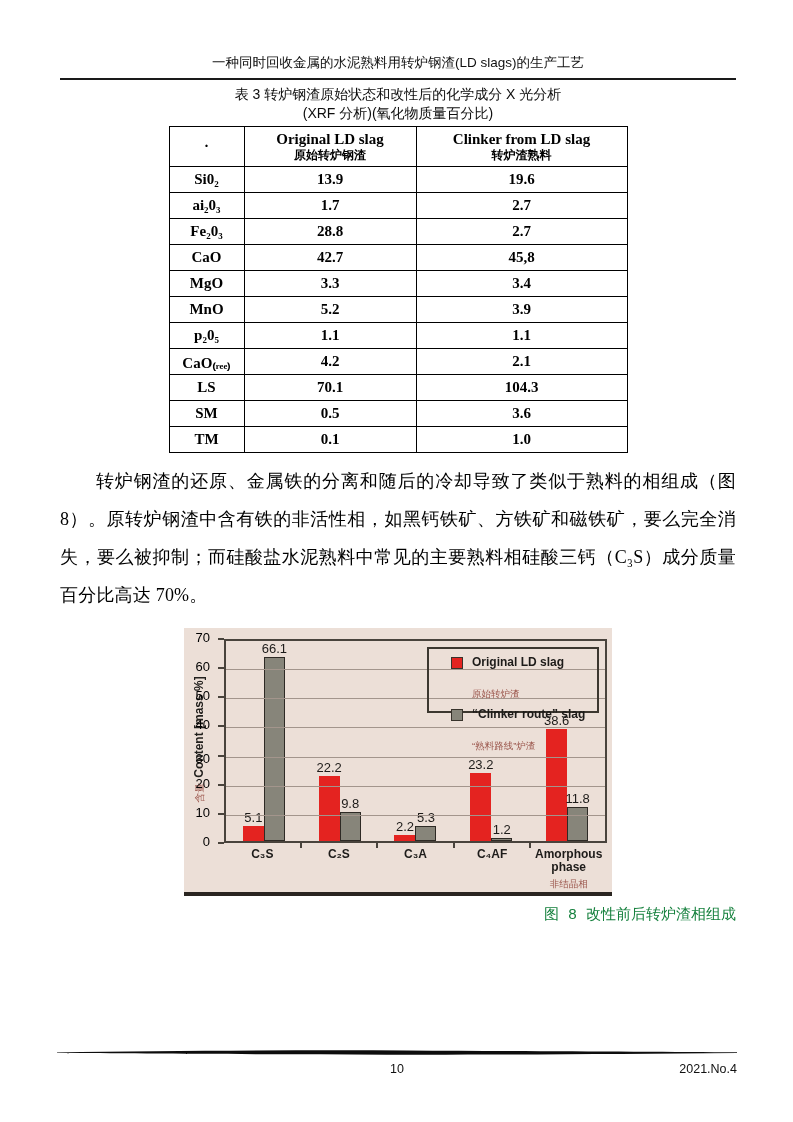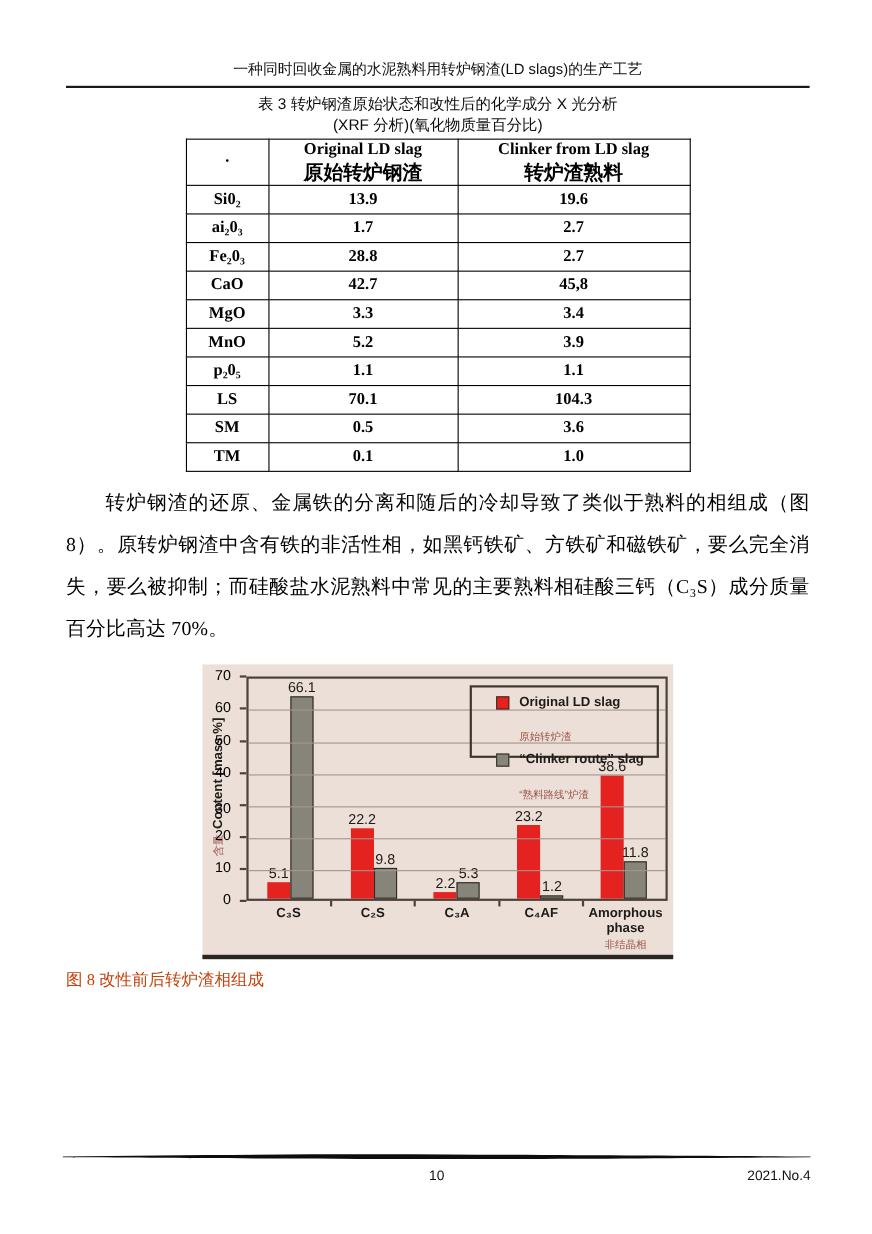--- a/index.html
+++ b/index.html
@@ -18,21 +18,21 @@
     font-size:14px; line-height:19px; margin-top:5px; color:#0d0d0d;
   }
   table.comp {
     border-collapse:collapse; table-layout:fixed; width:458px;
     margin:3px auto 0; font-weight:bold; color:#000;
   }
   table.comp th, table.comp td {
     border:1.5px solid #000; text-align:center; padding:0 2px;
   }
   table.comp thead th { height:39px; font-size:15px; line-height:1.25; }
-  .th-zh { font-size:18px;text-align:center; }
+  .th-zh { font-size:12px;text-align:center; }
   table.comp tbody td { height:25px; font-size:15px; }
   .body-para {
     font-size:18px; line-height:38px; text-align:justify;
     text-indent:2em; margin:9px 0 0 0; letter-spacing:0.2px;
   }
   .body-para + .body-para { margin-top:0; }
 
   
   .figure {
     position:relative; width:428px; height:267px; margin:14px 0 0 124px;
@@ -62,22 +62,22 @@
     position:absolute; left:243px; top:19px; width:172px; height:66px;
     border:2px solid #3c372f; box-sizing:border-box; padding:7px 0 0 22px;
     display:flex; flex-direction:column; gap:7px;
   }
   .legend-row { display:flex; align-items:flex-start; gap:9px; }
   .legend-swatch { width:12px; height:12px; border:1px solid #38332c; flex:none; margin-top:1px; box-sizing:border-box; }
   .legend-main { font-size:12px; font-weight:bold; color:#1d1b19; line-height:13px; }
   .legend-sub { font-size:9.5px; font-weight:normal; margin-top:19px; }
 
   .figure-caption {
-    text-align:left; font-family:Liberation Serif, serif;
-    font-size:15px; color:#c2410c; margin-top:10px;
+    text-align:right; font-family:Liberation Mono, monospace;
+    font-size:15px; color:#15803d; margin-top:10px;
   }
   
   .footer { position:absolute; left:57px; right:56px; top:1042px; }
   .footer-row {
     position:relative; margin-top:2px; font-family:"Liberation Sans", sans-serif;
     font-size:12.5px; color:#111; height:18px;
   }
   .page-num { position:absolute; left:50%; transform:translateX(-50%); }
   .issue { position:absolute; right:0; }
 </style>
@@ -145,20 +145,25 @@
           <td>MnO</td>
           <td>5.2</td>
           <td>3.9</td>
         </tr>
         <tr>
           <td>p₂0₅</td>
           <td>1.1</td>
           <td>1.1</td>
         </tr>
         <tr>
+          <td>CaO₍ᵣₑₑ₎</td>
+          <td>4.2</td>
+          <td>2.1</td>
+        </tr>
+        <tr>
           <td>LS</td>
           <td>70.1</td>
           <td>104.3</td>
         </tr>
         <tr>
           <td>SM</td>
           <td>0.5</td>
           <td>3.6</td>
         </tr>
         <tr>

